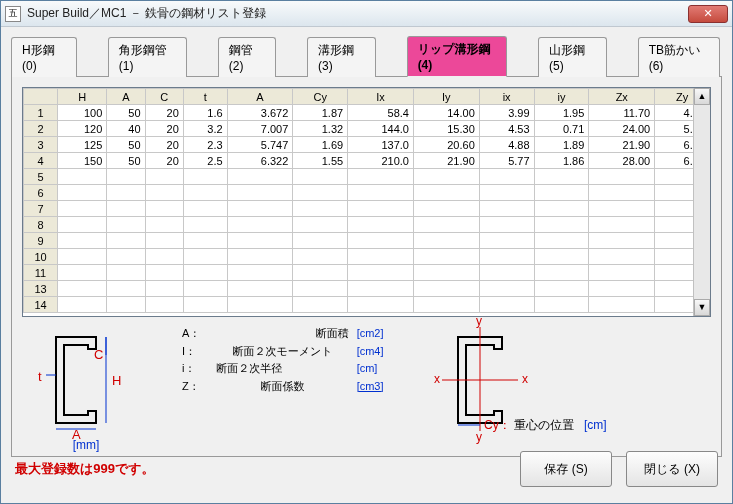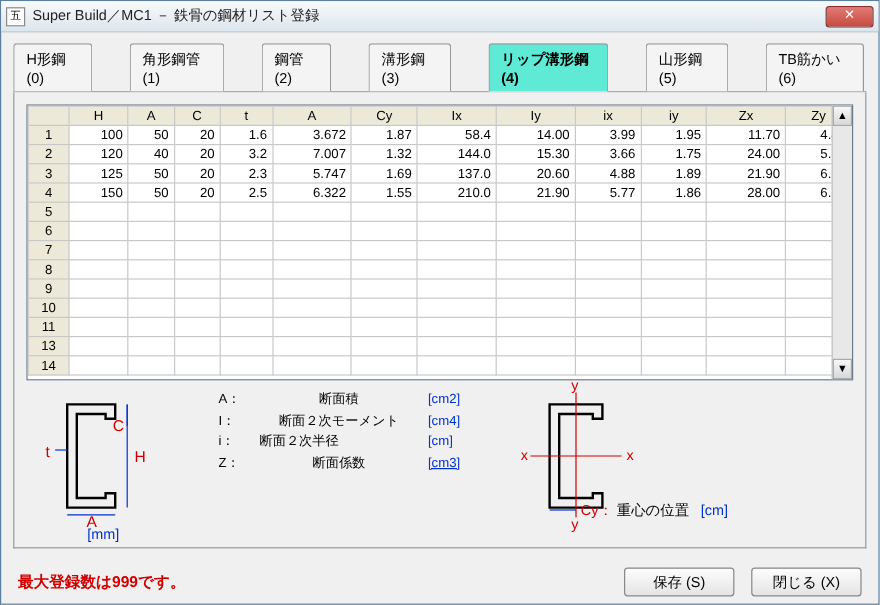--- a/index.html
+++ b/index.html
@@ -3,38 +3,38 @@
 <meta charset="utf-8">
 <style>
   * { box-sizing: border-box; margin: 0; padding: 0; }
   body { font-family: "MS UI Gothic", "Meiryo", sans-serif; font-size: 12px; background: #fff; }
   .window { width: 733px; height: 504px; border: 1px solid #5a7fa0; background: #f0f0f0; position: relative; }
   .titlebar { height: 26px; background: linear-gradient(to bottom, #f8fafb, #dce6ee); border-bottom: 1px solid #c0c8d0; display: flex; align-items: center; padding: 0 4px; }
   .titlebar-icon { width: 16px; height: 16px; margin-right: 6px; display: inline-flex; align-items: center; justify-content: center; border:1px solid #888; font-size:9px; background:#fff;}
   .titlebar-text { flex: 1; color: #222; font-size: 12px; }
   .close-btn { width: 40px; height: 18px; background: linear-gradient(to bottom, #e27b74, #c54b3e); border: 1px solid #8a3030; border-radius: 3px; color: #fff; text-align: center; line-height: 14px; font-size: 11px; cursor: pointer; }
   .content { padding: 8px 10px 10px 10px; }
-  .tabs { display: flex; border-bottom: 1px solid #999; margin-bottom: 0; align-items:flex-start;gap:29px;}
+  .tabs { display: flex; border-bottom: 1px solid #999; margin-bottom: 0; align-items:center;gap:29px;}
   .tab { padding: 4px 10px; border: 1px solid #999; border-bottom: none; margin-right: 2px; background: #f4f4f4; border-radius: 3px 3px 0 0; font-size:12px; cursor:pointer; position:relative; top:1px;}
-  .tab.active { background: #5eead4; font-weight: bold; border-bottom:1px solid #f0f0f0; z-index:2;}
+  .tab.active { background: #ec4899; font-weight: bold; border-bottom:1px solid #f0f0f0; z-index:2;}
   .tab-body { border: 1px solid #999; border-top: none; background:#f0f0f0; padding: 10px 10px 4px 10px; }
   .grid-wrap { border: 1px solid #6b7b8c; background: #fff; height: 230px; overflow: hidden; position:relative;}
   table { border-collapse: collapse; width: 100%; font-size: 11px; }
   th, td { border: 1px solid #c8c8c8; padding: 1px 4px; height: 16px; text-align: right; background:#fff;}
   th { background: #ece9d8; text-align: center; font-weight: normal; }
   th.rowhdr, td.rowhdr { background:#ece9d8; text-align:center; width:34px;}
   .scrollbar-v { position:absolute; right:0; top:0; bottom:0; width:17px; background:#e8e8e8; border-left:1px solid #c0c0c0;}
   .sb-btn { height:17px; background:linear-gradient(#f8f8f8,#d8d8d8); border:1px solid #aaa; text-align:center; font-size:9px; line-height:15px; cursor:pointer;}
   .legend-area { display:flex; padding: 8px 6px 0 6px; gap: 30px; align-items:flex-start;}
   .legend-col { font-size:12px; line-height:1.6;}
   .unit { color:#0030d0; }
-  .footer { position:absolute; bottom:6px; left:14px; right:14px; display:flex; align-items:center; justify-content:space-between;}
+  .footer { position:absolute; bottom:16px; left:14px; right:14px; display:flex; align-items:center; justify-content:space-between;}
   .note { color:#d00000; font-weight:bold; font-size:13px;}
   .btns { display:flex; gap:14px;}
-  .btn { min-width:92px; height:24px; background:linear-gradient(#fdfdfd,#e4e4e4); border:1px solid #888; border-radius:3px; cursor:pointer; font-size:12px;}
+  .btn { min-width:92px; height:36px; background:linear-gradient(#fdfdfd,#e4e4e4); border:1px solid #888; border-radius:3px; cursor:pointer; font-size:12px;}
   svg { overflow: visible; }
 </style>
 </head>
 <body>
 
 <div class="window">
   <div class="titlebar">
     <span class="titlebar-icon">五</span>
     <span class="titlebar-text">Super Build／MC1 － 鉄骨の鋼材リスト登録</span>
     <div class="close-btn">✕</div>
@@ -90,22 +90,22 @@
               <tr>
                 <td class="rowhdr">2</td>
                 <td>120</td>
                 <td>40</td>
                 <td>20</td>
                 <td>3.2</td>
                 <td>7.007</td>
                 <td>1.32</td>
                 <td>144.0</td>
                 <td>15.30</td>
-                <td>3.66</td>
-                <td>1.75</td>
+                <td>4.53</td>
+                <td>0.71</td>
                 <td>24.00</td>
                 <td>5.71</td>
               </tr>
               <tr>
                 <td class="rowhdr">3</td>
                 <td>125</td>
                 <td>50</td>
                 <td>20</td>
                 <td>2.3</td>
                 <td>5.747</td>
@@ -296,21 +296,21 @@
             <text x="10" y="56" fill="#d00000" font-size="13">t</text>
           </svg>
           <div class="unit" style="text-align:center;padding-right:4px;">[mm]</div>
         </div>
 
         <div class="legend-col" style="min-width:220px;">
           <table style="border:none;">
               <tbody id="legend-rows">
                 <tr>
                   <td style="border:none;background:none;text-align:left;padding:0 4px;">A：</td>
-                  <td style="border:none;background:none;text-align:center;padding:0 4px;">断面積</td>
+                  <td style="border:none;background:none;text-align:right;padding:0 4px;">断面積</td>
                   <td style="border:none;background:none;text-align:left;padding:0 4px;color:#0030d0;margin-left:36px;">[cm2]</td>
                 </tr>
                 <tr>
                   <td style="border:none;background:none;text-align:left;padding:0 4px;">I：</td>
                   <td style="border:none;background:none;text-align:center;padding:0 4px;">断面２次モーメント</td>
                   <td style="border:none;background:none;text-align:left;padding:0 4px;color:#0030d0;">[cm4]</td>
                 </tr>
                 <tr>
                   <td style="border:none;background:none;text-align:left;padding:0 4px;">i：</td>
                   <td style="border:none;background:none;text-align:left;padding:0 4px;">断面２次半径</td>

